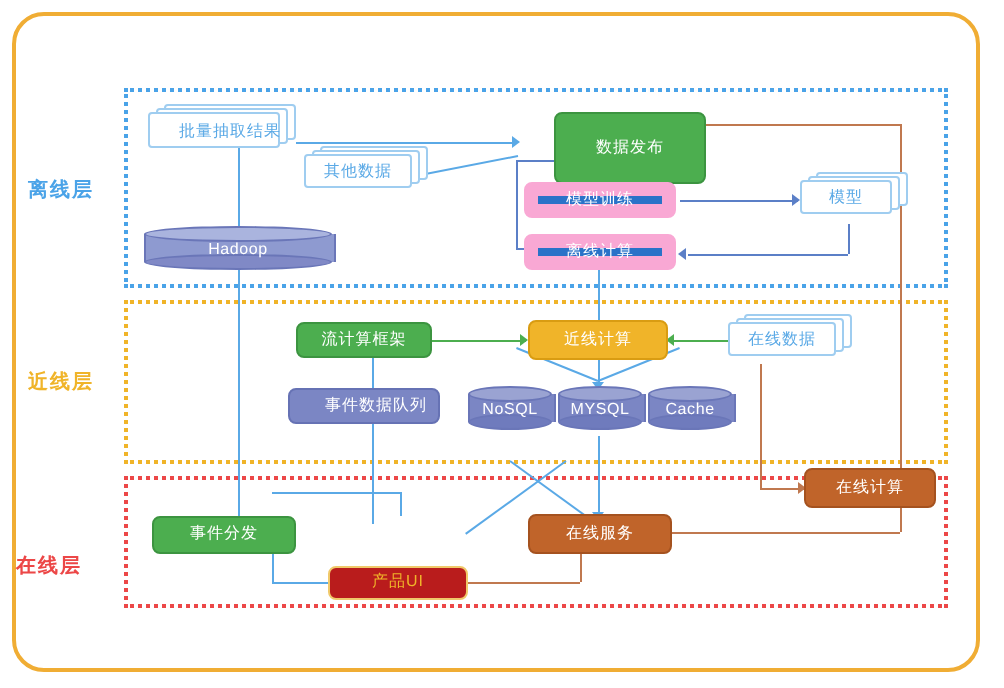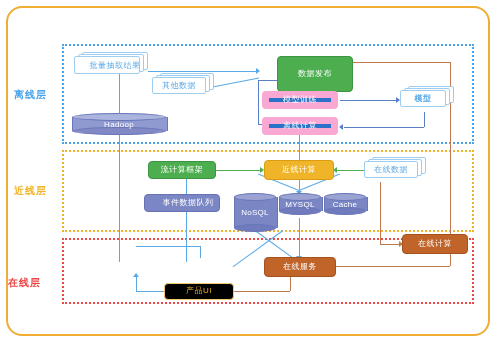--- a/index.html
+++ b/index.html
@@ -28,21 +28,21 @@
   
   .node{position:absolute;box-sizing:border-box;display:flex;
     align-items:center;justify-content:center;text-align:center;
     font-size:8px;color:#fff;border-radius:4px;line-height:1.1;letter-spacing:.5px;}
 
   .n-green{background:#4cae4f;border:1px solid #3c9440;}
   .n-blue{background:#2a72c8;border:7px solid #f9a8d4;}
   .n-orange{background:#f0b429;border:1px solid #d99c12;}
   .n-brown{background:#c0642a;border:1px solid #a5521f;}
   .n-purple{background:#7b86c4;border:1px solid #6672b4;padding-left:12px;}
-  .n-ui{background:#000000;border:1px solid #f0c96a;color:#f0b429;}
+  .n-ui{background:#b91c1c;border:1px solid #f0c96a;color:#f0b429;}
 
   
   .cyl{position:absolute;box-sizing:border-box;display:flex;align-items:center;
     justify-content:center;font-size:8px;color:#fff;letter-spacing:.3px;}
   .cyl .body{position:absolute;left:0;top:4px;width:100%;height:calc(100% - 8px);
     background:#7b86c4;border-left:1px solid #6a76b8;border-right:1px solid #6a76b8;}
   .cyl .top{position:absolute;left:0;top:0;width:100%;height:8px;border-radius:50%;
     background:#9aa3d2;border:1px solid #6a76b8;box-sizing:border-box;}
   .cyl .bot{position:absolute;left:0;bottom:0;width:100%;height:8px;border-radius:50%;
     background:#6f7bbd;border:1px solid #6a76b8;box-sizing:border-box;}
@@ -201,21 +201,21 @@
   </div>
 
   <div class="node n-blue" style="left:262px;top:117px;width:76px;height:18px;">
     <span>离线计算</span>
   </div>
 
   <div class="docs" style="left:400px;top:86px;width:54px;height:22px;">
     <div class="sheet" style="left:8px;top:0;width:46px;height:17px;"></div>
     <div class="sheet" style="left:4px;top:2px;width:46px;height:17px;"></div>
     <div class="sheet" style="left:0;top:4px;width:46px;height:17px;"></div>
-    <div class="lbl" style="left:0;top:4px;width:46px;height:17px;font-weight:bold;">模型</div>
+    <div class="lbl" style="left:0;top:4px;width:46px;height:17px;">模型</div>
   </div>
 
   <div class="node n-green" style="left:148px;top:161px;width:68px;height:18px;">
     <span>流计算框架</span>
   </div>
 
   <div class="node n-purple" style="left:144px;top:194px;width:76px;height:18px;">
     <span>事件数据队列</span>
   </div>
 
@@ -223,41 +223,44 @@
     <span>近线计算</span>
   </div>
 
   <div class="docs" style="left:364px;top:157px;width:62px;height:22px;">
     <div class="sheet" style="left:8px;top:0;width:54px;height:17px;"></div>
     <div class="sheet" style="left:4px;top:2px;width:54px;height:17px;"></div>
     <div class="sheet" style="left:0;top:4px;width:54px;height:17px;"></div>
     <div class="lbl" style="left:0;top:4px;width:54px;height:17px;">在线数据</div>
   </div>
 
-  <div class="cyl" style="left:234px;top:193px;width:42px;height:39px;justify-content:center;">
+  <div class="cyl" style="left:234px;top:193px;width:42px;height:22px;justify-content:center;">
     <div class="body"></div>
     <div class="top"></div>
     <div class="bot"></div>
     <div class="lbl">NoSQL</div>
   </div>
 
   <div class="cyl" style="left:279px;top:193px;width:42px;height:22px;">
     <div class="body"></div>
     <div class="top"></div>
     <div class="bot"></div>
     <div class="lbl">MYSQL</div>
   </div>
 
   <div class="cyl" style="left:324px;top:193px;width:42px;height:22px;">
     <div class="body"></div>
     <div class="top"></div>
     <div class="bot"></div>
     <div class="lbl">Cache</div>
   </div>
 
+  <div class="node n-green" style="left:76px;top:258px;width:72px;height:19px;">
+    <span>事件分发</span>
+  </div>
 
   <div class="node n-brown" style="left:264px;top:257px;width:72px;height:20px;">
     <span>在线服务</span>
   </div>
 
   <div class="node n-ui" style="left:164px;top:283px;width:70px;height:17px;">
     <span>产品UI</span>
   </div>
 
   <div class="node n-brown" style="left:402px;top:234px;width:66px;height:20px;">

